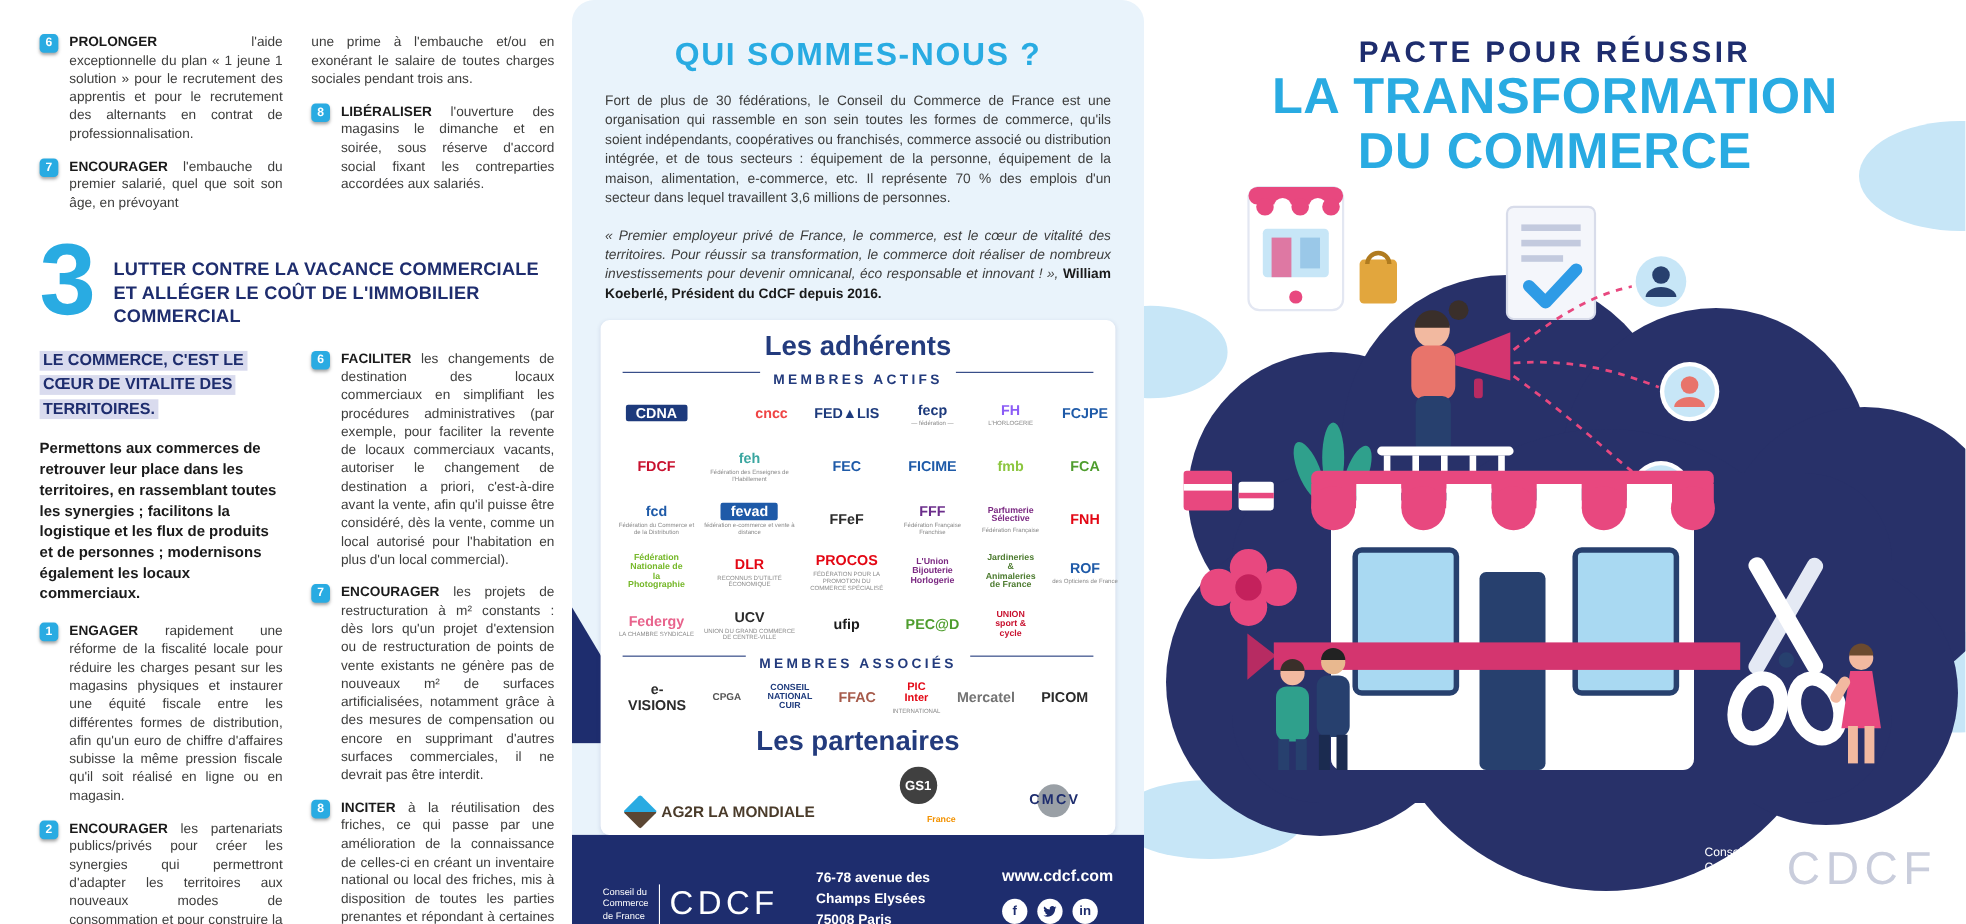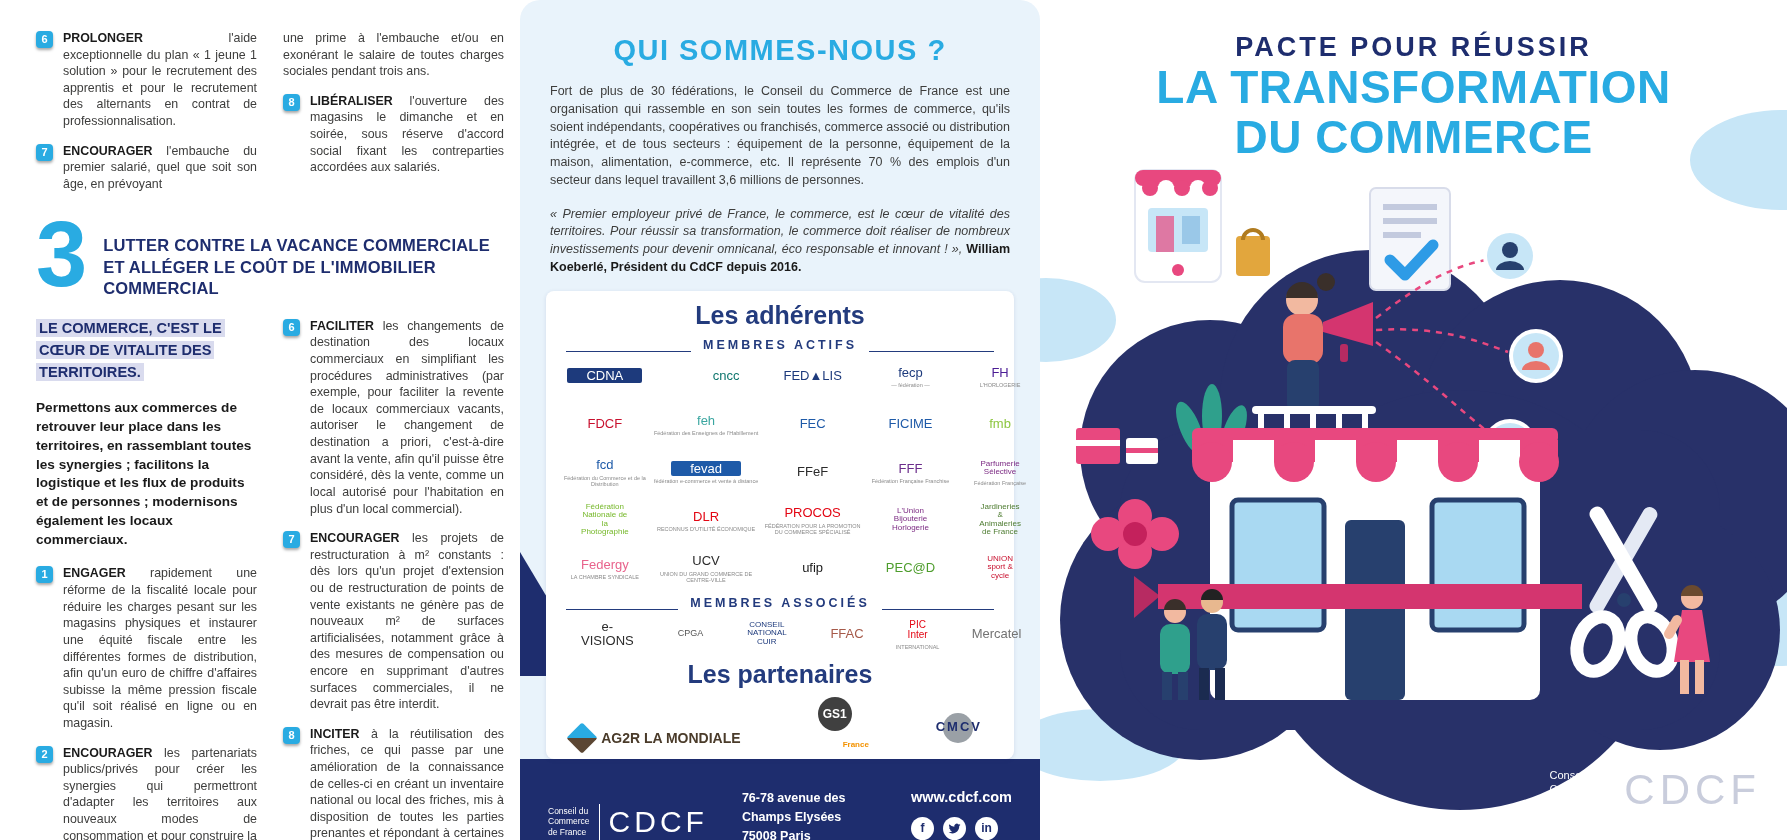--- a/index.html
+++ b/index.html
@@ -28,26 +28,26 @@
   
   .panel-mid { width:520px; background:#E9F3FB; position:relative; display:flex; flex-direction:column; overflow:hidden; border-radius:20px 20px 0 0; }
   .wedge { position:absolute; left:0; top:552px; width:74px; height:124px; background:#1E2D6E;
            clip-path:polygon(0 0, 100% 100%, 0 100%); }
   .mid-title { margin-top:34px; text-align:center; color:#29ABE2; font-size:29px; font-weight:800; letter-spacing:1.5px; }
   .mid-p { margin:16px 30px 0; font-size:12.5px; line-height:1.42; color:#3D3D3C; text-align:justify; }
   .mid-p.quote { font-style:italic; }
   .mid-p.quote b.author { font-style:normal; color:#1A1A1A; }
   .card { position:relative; z-index:1; margin:14px 26px 0; background:#fff; border-radius:8px; padding:10px 16px 10px; box-shadow:0 1px 4px rgba(30,45,110,.12); }
   .adh-title, .part-title { font-family:Liberation Sans, sans-serif; font-weight:bold; color:#233B7D; text-align:center; font-size:25px; }
-  .divider { display:flex; align-items:flex-end; gap:12px; margin:8px 4px 6px; }
+  .divider { display:flex; align-items:flex-start; gap:12px; margin:8px 4px 6px; }
   .divider .line { flex:1; height:1px; background:#233B7D; }
   .divider .dlabel { color:#233B7D; font-size:12.5px; font-weight:700; letter-spacing:3px; }
   .logo-grid { display:grid; grid-template-columns:repeat(6,1fr); column-gap:6px; row-gap:10px; align-items:center; margin-top:4px; }
   .logo-cell { text-align:center; min-height:38px; display:flex; flex-direction:column; justify-content:center; }
-  .logo-label { font-size:13px; font-weight:400; line-height:1.05; display:inline-block; align-self:center; padding:1px 19px; border-radius:2px; }
+  .logo-label { font-size:13px; font-weight:700; line-height:1.05; display:inline-block; align-self:center; padding:1px 9px; border-radius:2px; }
   .logo-sub { font-size:5.5px; color:#8A8A8A; margin-top:2px; line-height:1.15; }
   .assoc-row { display:grid; grid-template-columns:repeat(7,1fr); column-gap:6px; align-items:center; margin:2px 0 6px; }
   .partners-row { display:flex; justify-content:center; align-items:flex-end; gap:60px; margin-top:8px; height:52px; }
   .partner { display:flex; align-items:center; gap:8px; }
   .ag2r-diamond { width:22px; height:22px; transform:rotate(45deg); background:linear-gradient(135deg,#29ABE2 50%,#5B4633 50%); border-radius:2px; }
   .ag2r-label { color:#4A3B2A; font-weight:800; font-size:14px; }
   .gs1-wrap { display:flex; flex-direction:column; align-items:center; }
   .gs1-circle { width:34px; height:34px; border-radius:50%; background:#404040; color:#fff; font-weight:800; font-size:12px; display:flex; align-items:center; justify-content:center; }
   .gs1-sub { color:#F39200; font-size:8px; font-weight:700; margin-top:1px;padding-left:42px; }
   .cmcv-wrap { position:relative; width:60px; height:40px; }
@@ -169,36 +169,36 @@
         <span class="line"></span>
       </div>
       <div class="logo-grid">
 
           <div class="logo-cell">
             <span class="logo-label" style="color: rgb(255, 255, 255); background: rgb(29, 58, 124);">CDNA</span>
             <div class="logo-sub"></div>
           </div>
 
           <div class="logo-cell">
-            <span class="logo-label" style="color: #0f766e; margin-left: 40px;">cncc</span>
+            <span class="logo-label" style="color: #ef4444; margin-left: 40px;">cncc</span>
             <div class="logo-sub"></div>
           </div>
 
           <div class="logo-cell">
             <span class="logo-label" style="color: rgb(29, 58, 124);">FED▲LIS</span>
             <div class="logo-sub"></div>
           </div>
 
           <div class="logo-cell">
             <span class="logo-label" style="color: rgb(29, 58, 124);">fecp</span>
             <div class="logo-sub">— fédération —</div>
           </div>
 
           <div class="logo-cell">
-            <span class="logo-label" style="color: #4c1d95;">FH</span>
+            <span class="logo-label" style="color: #8b5cf6;">FH</span>
             <div class="logo-sub">L'HORLOGERIE</div>
           </div>
 
           <div class="logo-cell">
             <span class="logo-label" style="color: rgb(30, 90, 168);">FCJPE</span>
             <div class="logo-sub"></div>
           </div>
 
           <div class="logo-cell">
             <span class="logo-label" style="color: rgb(200, 16, 46);">FDCF</span>

